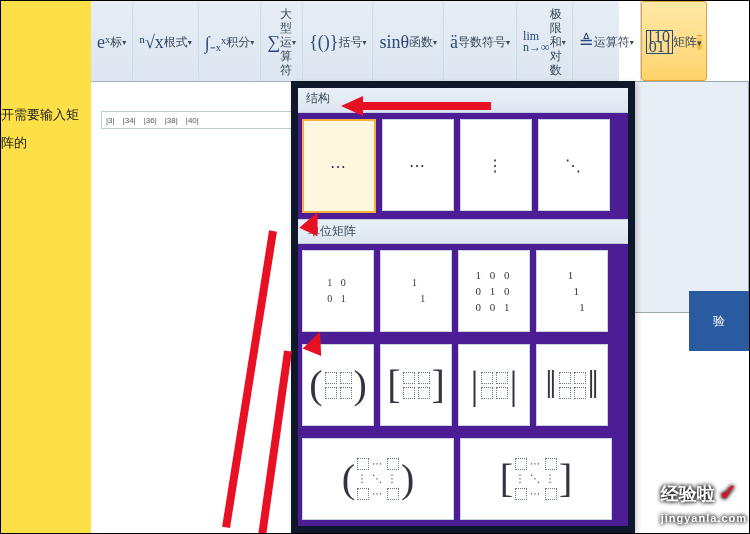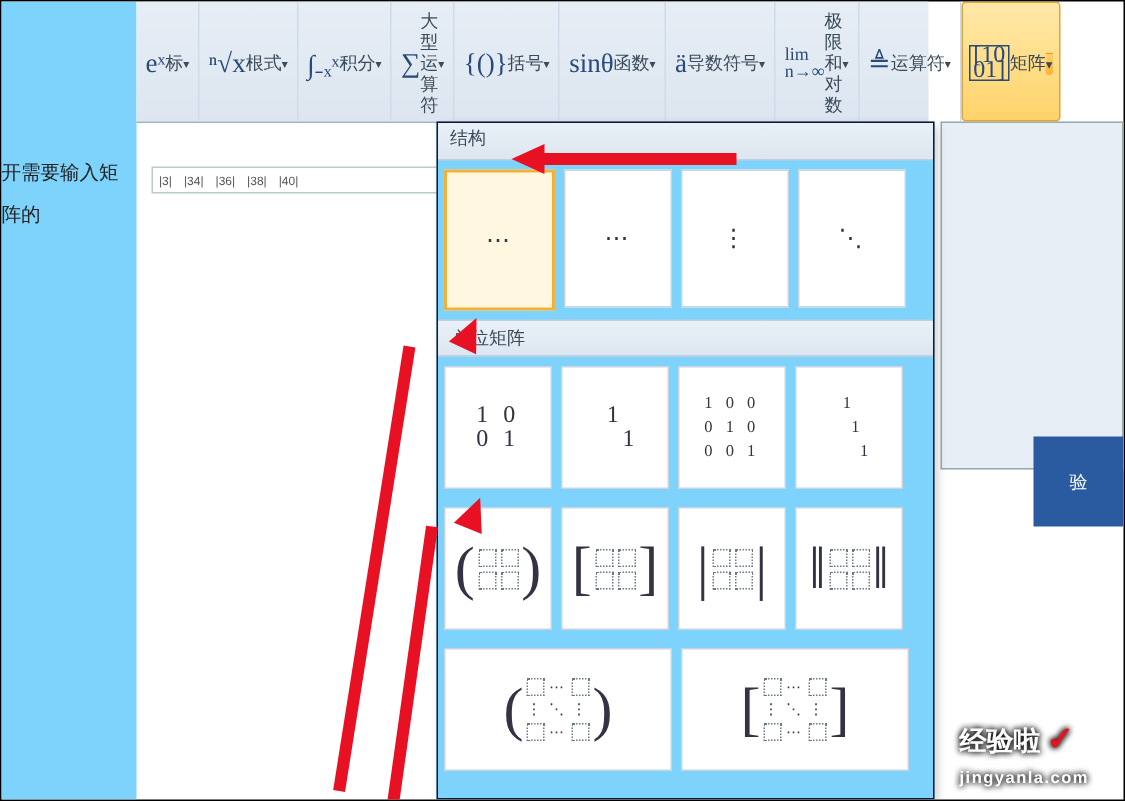--- a/index.html
+++ b/index.html
@@ -8,39 +8,39 @@
 .behind2{position:absolute;right:0;top:290px;width:60px;height:60px;background:#2a5aa0;color:#fff;font-size:12px;display:flex;align-items:center;justify-content:center}
 .ribbon{position:absolute;left:90px;top:0;right:130px;height:80px;background:linear-gradient(#e6edf5,#dde6f0);border-bottom:1px solid #9fb2c8;display:flex}
 .rbtn{display:flex;flex-direction:row;align-items:center;justify-content:flex-start;padding:2px 6px 0;font-size:12px;color:#3a4a5a;border-right:1px solid #cfdbe8;position:relative}
 .rbtn .ico{height:32px;display:flex;align-items:center;justify-content:center;font-size:18px;color:#2a4a7a;font-family:"Times New Roman",serif}
 .rbtn .lbl{line-height:14px;text-align:center;white-space:pre}
 .rbtn .dd{font-size:8px;color:#3a4a5a;margin-top:1px}
 .rbtn.sel{background:linear-gradient(#ffe9a8,#ffd36b);border:1px solid #e0a23a;border-radius:3px}
 .rbtn.sel .ddbox{background:linear-gradient(#ffd36b,#ffb030);border-top:1px solid #e0a23a;width:100%;text-align:center;font-size:9px;padding:2px 0;border-radius:0 0 3px 3px}
 .ruler{position:absolute;left:100px;top:110px;width:190px;height:16px;background:#fff;border:1px solid #bcc;font-size:8px;color:#555;display:flex;align-items:center;overflow:hidden}
 .ruler span{margin:0 4px}
-.leftcol{position:absolute;left:0;top:0;width:90px;height:100%;background:#7dd3fc}
+.leftcol{position:absolute;left:0;top:0;width:90px;height:100%;background:#fde047}
 .lefttxt{position:absolute;left:0;top:100px;font-size:13px;color:#222;line-height:28px}
-.panel{position:absolute;left:290px;top:80px;width:330px;bottom:0;background:#7dd3fc;border:1px solid #0f172a;box-shadow:2px 2px 6px rgba(0,0,0,.2)}
+.panel{position:absolute;left:290px;top:80px;width:330px;bottom:0;background:#4c1d95;border:7px solid #0f172a;box-shadow:2px 2px 6px rgba(0,0,0,.2)}
 .panelhdr{height:20px;background:linear-gradient(#e9f0f7,#dde6f0);border-bottom:1px solid #c0cedd;font-size:12px;color:#3a4a5a;padding:2px 8px}
 .grid{display:flex;flex-wrap:wrap;padding:6px 4px;gap:6px}
 .cell{width:70px;height:90px;background:#fff;border:1px solid #c8d4e0;display:flex;align-items:center;justify-content:center;font-family:"Times New Roman",serif;color:#334;font-size:16px}
 .cell.sel{border:2px solid #f3b13a;background:#fff7e0}
 .cell.small{height:80px}
 .sect{background:linear-gradient(#e9f0f7,#dde6f0);border-top:1px solid #c0cedd;border-bottom:1px solid #c0cedd;font-size:12px;color:#3a4a5a;padding:3px 10px;font-weight:normal}
-.m{font-size:16px;letter-spacing:3px;line-height:16px;text-align:center;white-space:pre}
+.m{font-size:10px;letter-spacing:3px;line-height:16px;text-align:center;white-space:pre}
 .dots{letter-spacing:2px}
 .brk{display:flex;align-items:center;gap:2px}
 .brkL,.brkR{font-size:40px;line-height:40px;font-family:"Times New Roman",serif}
 .dgrid{display:grid;grid-template-columns:12px 12px;grid-auto-rows:12px;gap:3px}
 .dbox{border:1px dotted #6a7a8a}
 .arrow{position:absolute;pointer-events:none}
 .arrow .shaft{position:absolute;background:#e81123}
 .arrow .head{position:absolute;width:0;height:0}
-.watermark{position:absolute;right:23px;bottom:6px;color:#fff;font-weight:bold;font-size:18px;text-shadow:0 0 4px #000,0 0 4px #000}
+.watermark{position:absolute;right:2px;bottom:6px;color:#fff;font-weight:bold;font-size:18px;text-shadow:0 0 4px #000,0 0 4px #000}
 .watermark .sub{font-size:11px;font-weight:bold;letter-spacing:1px}
 .watermark .chk{color:#e81123;font-size:22px;margin-left:4px}
 .matico{border:1px solid #2a4a7a;padding:1px 2px;font-size:16px;line-height:10px}
 </style>
 </head>
 <body>
 <div class="stage">
 
 <div class="behind"></div>
 <div class="behind2">验</div>

